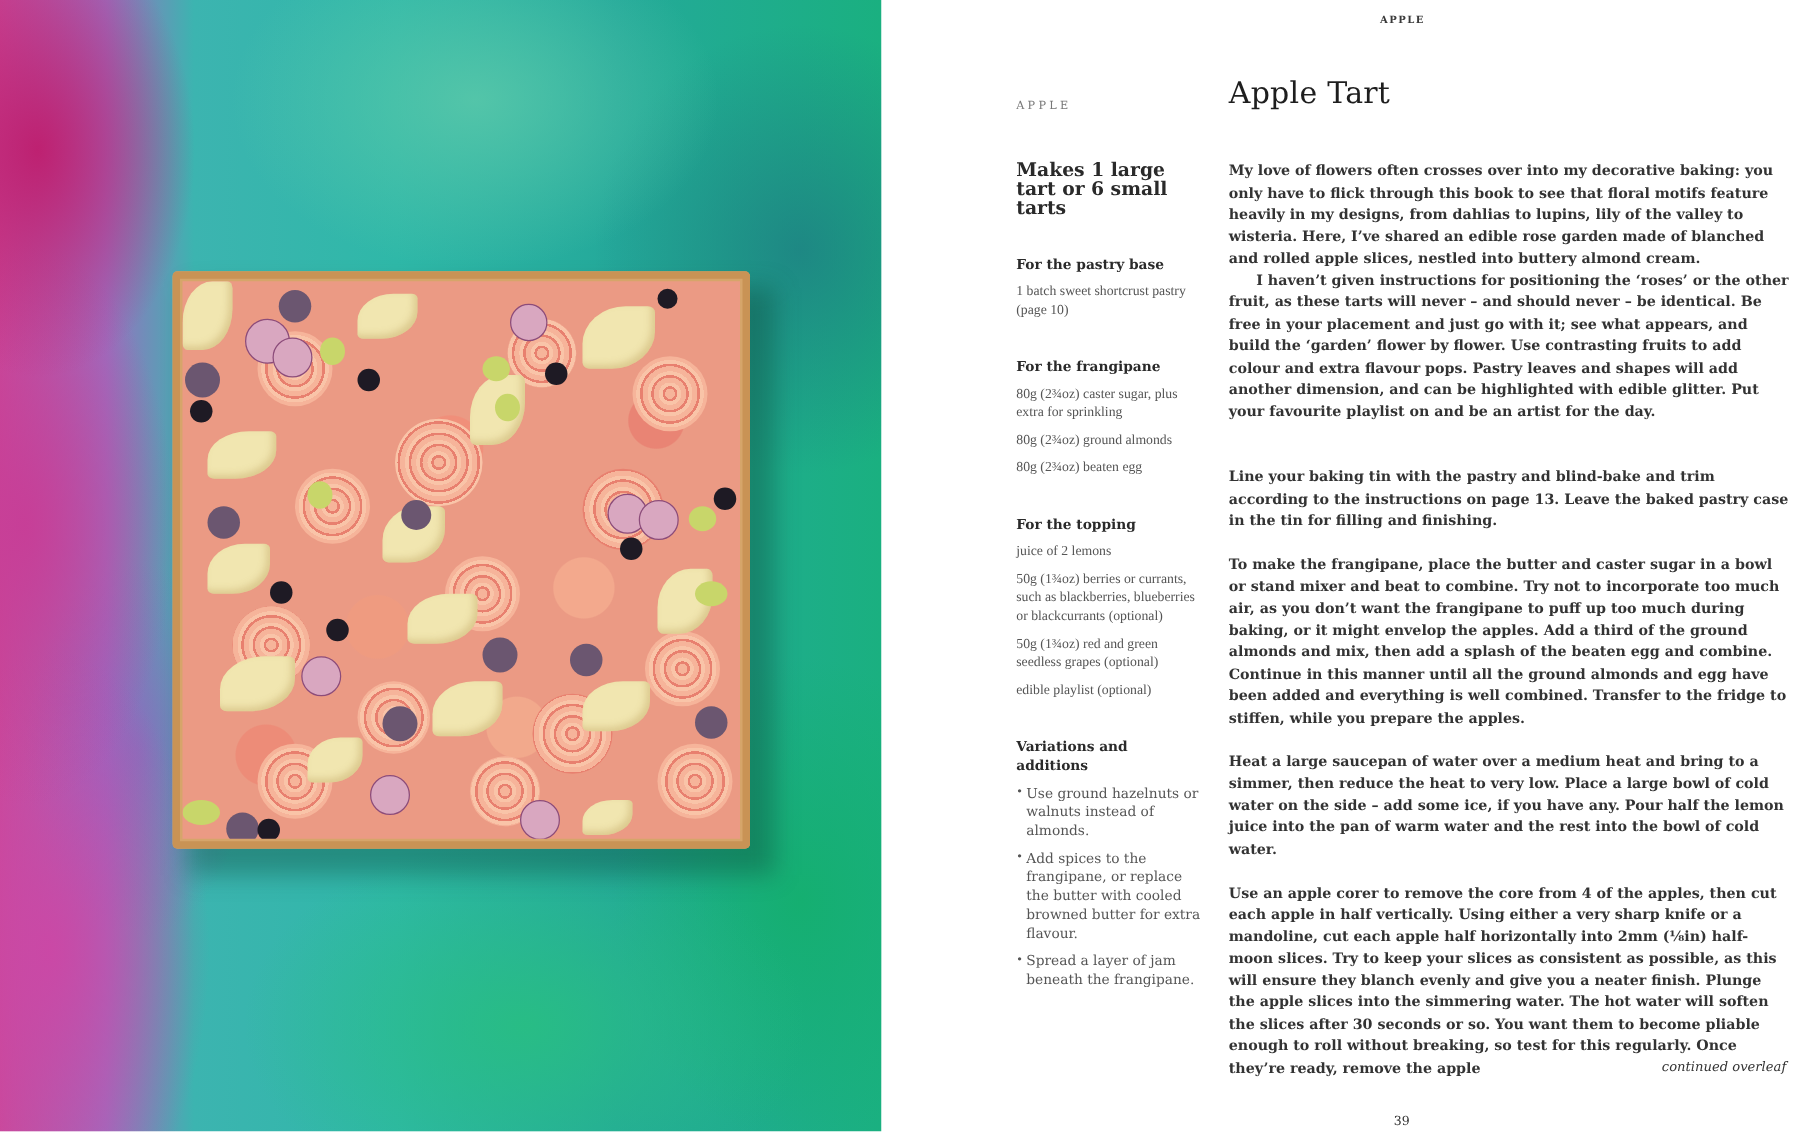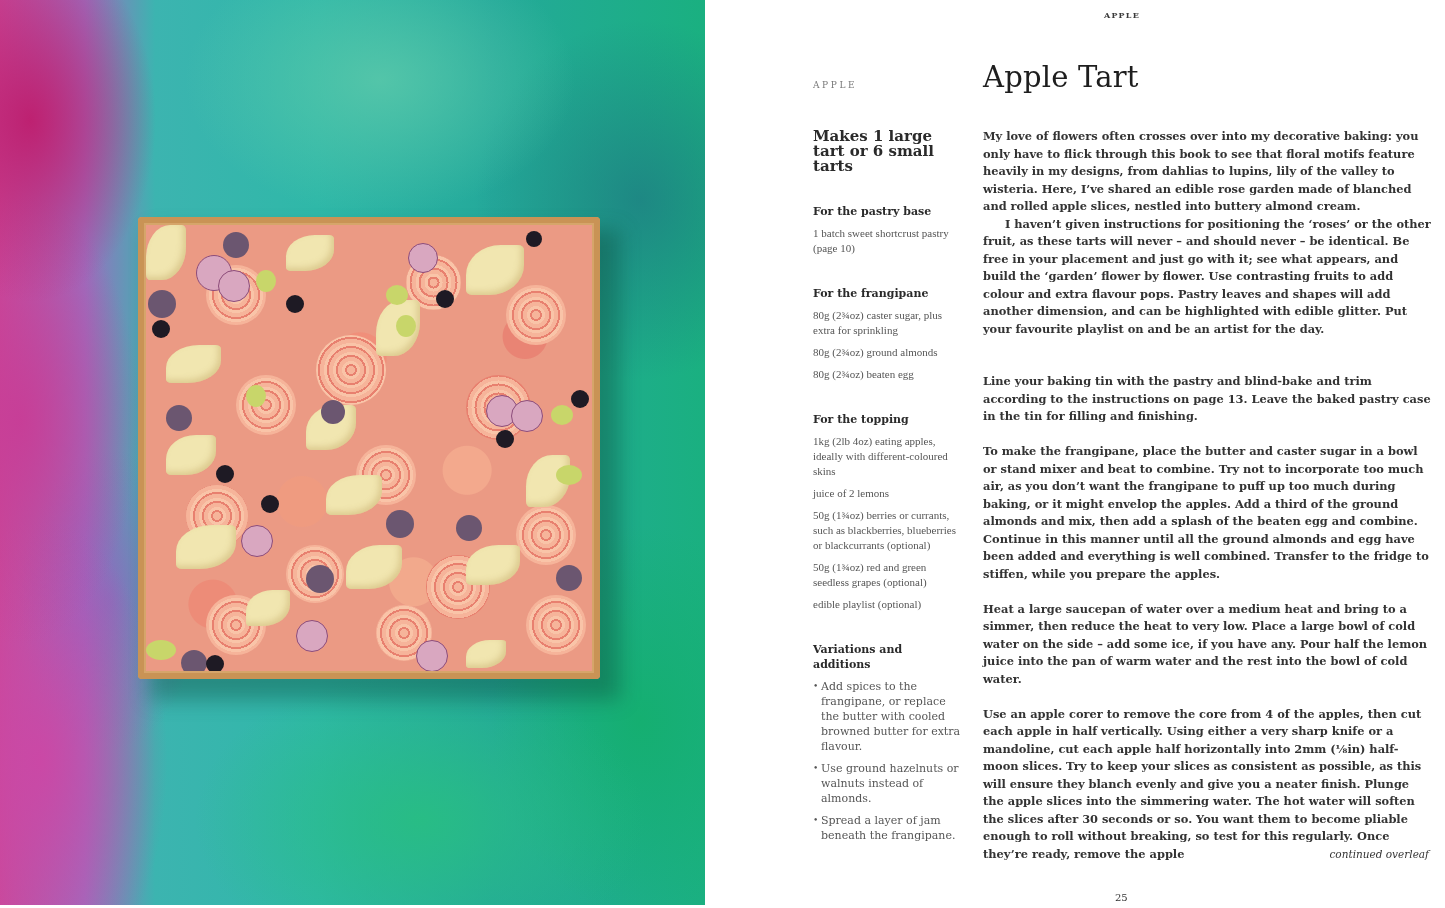--- a/index.html
+++ b/index.html
@@ -53,21 +53,21 @@
     .slice { background: #d9a7c0; border: 1px solid #8c4c7a; }
     
     .running-head {
       position: absolute; left: 1104px; top: 10px; font-size: 8px; letter-spacing: 1.2px;
       font-weight: bold; color: #3a3a3a;
     }
     .chapter-label {
       position: absolute; left: 813px; top: 80px; font-size: 9px; letter-spacing: 2.6px; color: #777;
     }
     .title {
-      position: absolute; left: 983px; top: 60px; font-size: 29px; color: #1e1e1e; margin: 0; font-weight: normal;
+      position: absolute; left: 983px; top: 60px; font-size: 24px; color: #1e1e1e; margin: 0; font-weight: normal;
       letter-spacing: 0.2px;
     }
     .sidebar { position: absolute; left: 813px; top: 129px; width: 148px; font-size: 11px; line-height: 15px; color: #555; }
     .sidebar .yield { font-weight: bold; color: #2a2a2a; margin: 0 0 30px 0; font-size: 15px; }
     .sidebar h3 { font-size: 11px; font-weight: bold; color: #2a2a2a; margin: 0 0 7px 0; line-height: 15px; }
     .sidebar .group { margin-bottom: 30px; }
     .sidebar .ing { margin: 0 0 7px 0; font-family: Liberation Serif, serif; }
     .sidebar ul { list-style: none; margin: 0; padding: 0; }
     .sidebar li { position: relative; padding-left: 8px; margin: 0 0 7px 0; }
     .sidebar li::before { content: "•"; position: absolute; left: 0; top: 0; font-size: 9px; }
@@ -170,40 +170,39 @@
 
   <div class="group">
     <h3>For the frangipane</h3>
     <p class="ing">80g (2¾oz) caster sugar, plus extra for sprinkling</p>
     <p class="ing">80g (2¾oz) ground almonds</p>
     <p class="ing">80g (2¾oz) beaten egg</p>
   </div>
 
   <div class="group">
     <h3>For the topping</h3>
-    <p class="ing">1kg (2lb 4oz) eating apples, ideally with different-coloured skins</p>
     <p class="ing">juice of 2 lemons</p>
     <p class="ing">50g (1¾oz) berries or currants, such as blackberries, blueberries or blackcurrants (optional)</p>
     <p class="ing">50g (1¾oz) red and green seedless grapes (optional)</p>
     <p class="ing">edible playlist (optional)</p>
   </div>
 
   <div class="group">
     <h3>Variations and additions</h3>
     <ul>
+      <li>Use ground hazelnuts or walnuts instead of almonds.</li>
       <li>Add spices to the frangipane, or replace the butter with cooled browned butter for extra flavour.</li>
-      <li>Use ground hazelnuts or walnuts instead of almonds.</li>
       <li>Spread a layer of jam beneath the frangipane.</li>
     </ul>
   </div>
 </div>
 
 <div class="body">
   <p>My love of flowers often crosses over into my decorative baking: you only have to flick through this book to see that floral motifs feature heavily in my designs, from dahlias to lupins, lily of the valley to wisteria. Here, I’ve shared an edible rose garden made of blanched and rolled apple slices, nestled into buttery almond cream.</p>
   <p class="indent">I haven’t given instructions for positioning the ‘roses’ or the other fruit, as these tarts will never – and should never – be identical. Be free in your placement and just go with it; see what appears, and build the ‘garden’ flower by flower. Use contrasting fruits to add colour and extra flavour pops. Pastry leaves and shapes will add another dimension, and can be highlighted with edible glitter. Put your favourite playlist on and be an artist for the day.</p>
   <p class="gap">Line your baking tin with the pastry and blind-bake and trim according to the instructions on page 13. Leave the baked pastry case in the tin for filling and finishing.</p>
   <p class="gap2">To make the frangipane, place the butter and caster sugar in a bowl or stand mixer and beat to combine. Try not to incorporate too much air, as you don’t want the frangipane to puff up too much during baking, or it might envelop the apples. Add a third of the ground almonds and mix, then add a splash of the beaten egg and combine. Continue in this manner until all the ground almonds and egg have been added and everything is well combined. Transfer to the fridge to stiffen, while you prepare the apples.</p>
   <p class="gap2">Heat a large saucepan of water over a medium heat and bring to a simmer, then reduce the heat to very low. Place a large bowl of cold water on the side – add some ice, if you have any. Pour half the lemon juice into the pan of warm water and the rest into the bowl of cold water.</p>
   <p class="gap2">Use an apple corer to remove the core from 4 of the apples, then cut each apple in half vertically. Using either a very sharp knife or a mandoline, cut each apple half horizontally into 2mm (⅛in) half-moon slices. Try to keep your slices as consistent as possible, as this will ensure they blanch evenly and give you a neater finish. Plunge the apple slices into the simmering water. The hot water will soften the slices after 30 seconds or so. You want them to become pliable enough to roll without breaking, so test for this regularly. Once they’re ready, remove the apple</p>
 </div>
 
 <div class="continued">continued overleaf</div>
-<div class="folio">25</div>
+<div class="folio">39</div>
 
 </body></html>

